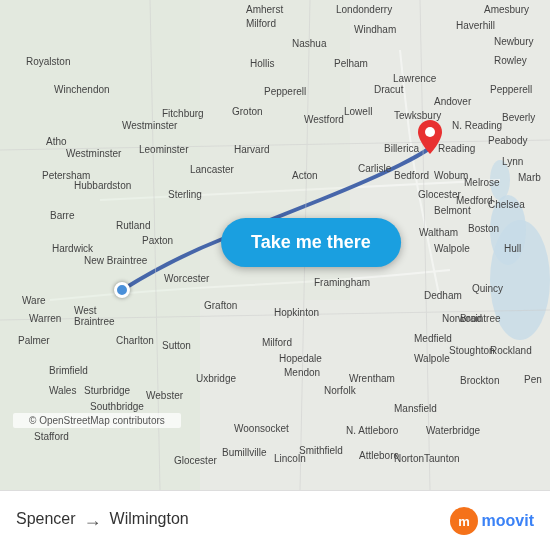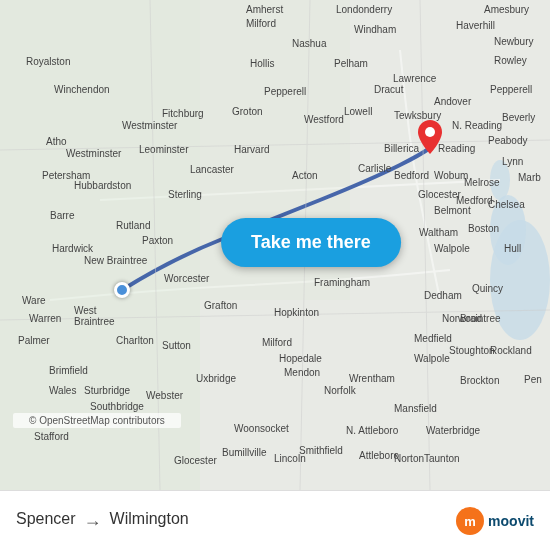--- a/index.html
+++ b/index.html
@@ -75,22 +75,22 @@
       color: #333;
     }
 
     #moovit-logo {
       display: flex;
       align-items: center;
       gap: 4px;
     }
 
     #moovit-text {
-      font-size: 14px;
-      color: #0c4a6e;
+      font-size: 16px;
+      color: #3b82f6;
       font-weight: bold;
     }
 
     #moovit-icon {
       width: 28px;
       height: 28px;
     }
 
     #attribution {
       position: absolute;

